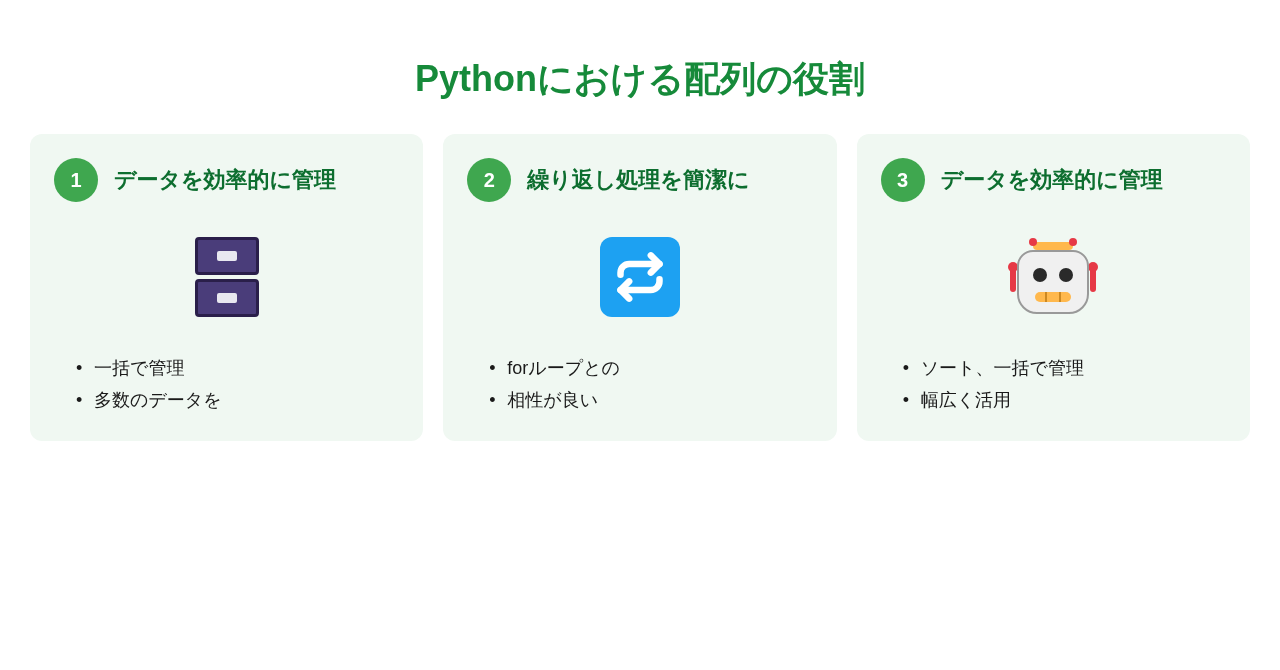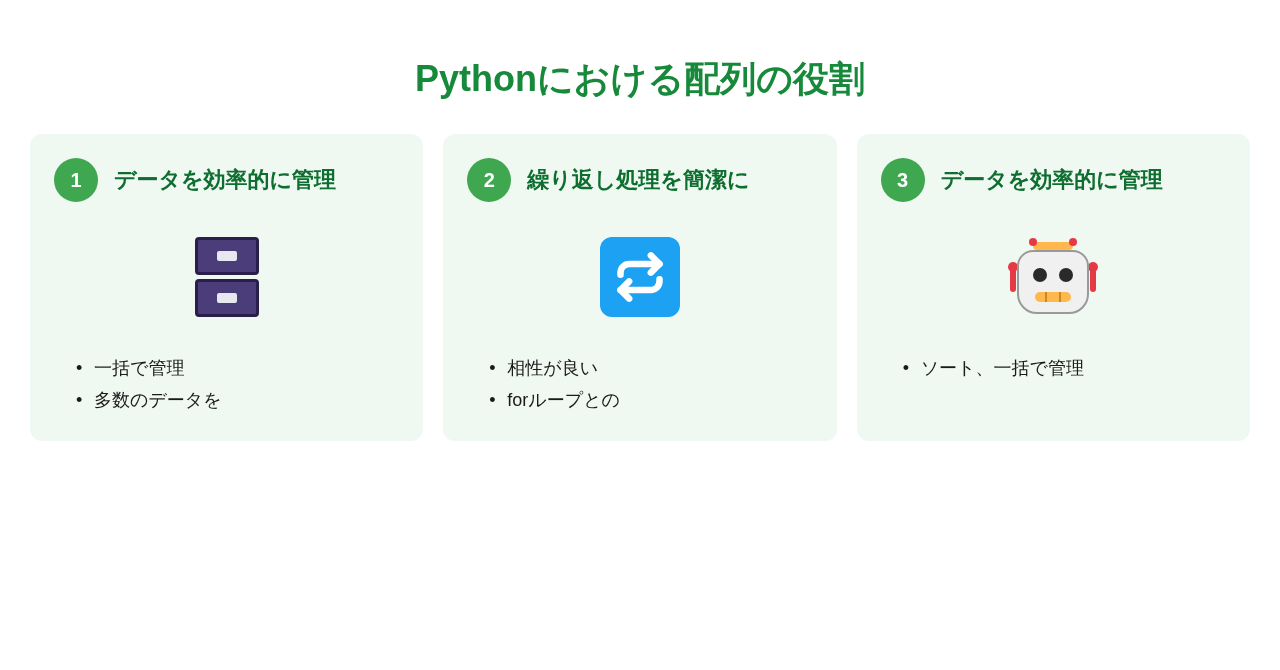--- a/index.html
+++ b/index.html
@@ -245,22 +245,22 @@
       <div class="loop-icon">
         <svg viewBox="0 0 24 24" fill="none" stroke="white" stroke-width="3" stroke-linecap="round" stroke-linejoin="round">
           <path d="M17 2l4 4-4 4"></path>
           <path d="M3 11v-1a4 4 0 0 1 4-4h14"></path>
           <path d="M7 22l-4-4 4-4"></path>
           <path d="M21 13v1a4 4 0 0 1-4 4H3"></path>
         </svg>
       </div>
     </div>
     <ul class="bullet-list">
+      <li>forループとの</li>
       <li>相性が良い</li>
-      <li>forループとの</li>
     </ul>
   </div>
 
   <div class="card">
     <div class="card-header">
       <div class="number-badge">3</div>
       <div class="card-title">データを効率的に管理</div>
     </div>
     <div class="icon-container">
       <div class="robot-icon">
@@ -269,16 +269,17 @@
         <div class="robot-ear right"></div>
         <div class="robot-head">
           <div class="robot-eye left"></div>
           <div class="robot-eye right"></div>
           <div class="robot-mouth"></div>
         </div>
       </div>
     </div>
     <ul class="bullet-list">
       <li>ソート、一括で管理</li>
+      <li>幅広く活用</li>
     </ul>
   </div>
 
 </div>
 
 </body></html>

